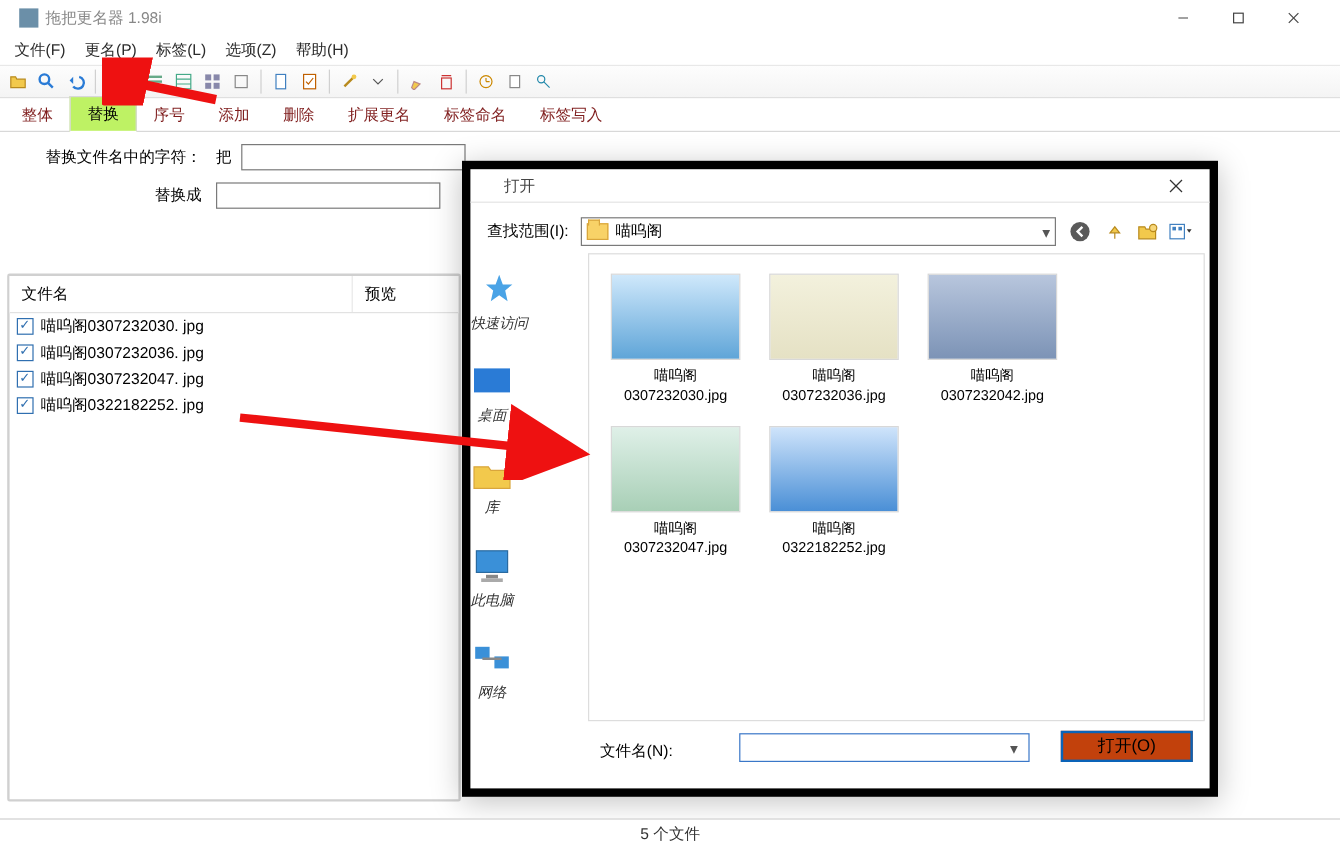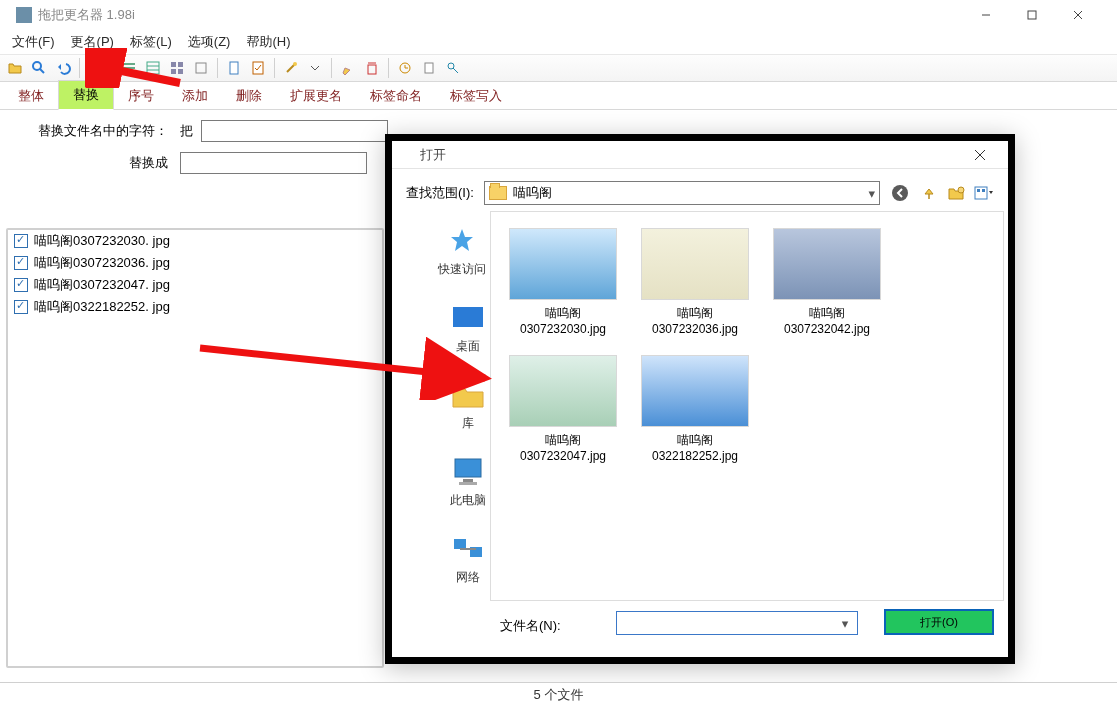--- a/index.html
+++ b/index.html
@@ -183,22 +183,23 @@
   gap: 10px;
 }
 .dlg-lookrow .navicons { display: flex; gap: 8px; }
 .navicon { width: 20px; height: 20px; display:flex; align-items:center; justify-content:center;}
 
 .dlg-body { display: flex; height: 390px; }
 .dlg-places {
   width: 94px;
   border-right: none;
   display:flex; flex-direction:column;
-  align-items:flex-end;
+  align-items:flex-start;
   padding-top: 6px;
+  font-style: italic;
 }
 .place { text-align:center; margin: 8px 0 16px; font-size:12px; color:#333;}
 .place .picon { width: 36px; height: 32px; margin: 0 auto 4px; display:flex; align-items:center; justify-content:center;}
 
 .dlg-files {
   flex: 1;
   border: 1px solid #ddd;
   margin: 0 4px;
   overflow-y: scroll;
   padding: 16px 8px 0 12px;
@@ -216,22 +217,22 @@
 .dlg-brow { display:flex; align-items:flex-end; margin-bottom: 10px; gap:26px;}
 .dlg-brow .blabel { width: 90px; }
 .dlg-brow select, .dlg-brow .combo {
   flex: 1; height: 24px; border: 1px solid #7a7a7a; background:#fff;
   display:flex; align-items:center; justify-content:flex-end; padding-right:4px;
 }
 .dlg-brow .combo { border:1px solid #3a77c8;}
 .dlg-brow .combo .dd { width:16px; text-align:center; color:#555;}
 .dlg-brow button {
   width: 110px; height: 26px;
-  background:#22c55e; border:1px solid #7a7a7a;
-  font-family: inherit; font-size: 11px;
+  background:#c2410c; border:1px solid #7a7a7a;
+  font-family: inherit; font-size: 14px;
 }
 .dlg-brow button.primary { border:2px solid #0a63b8; }
 
 
 .statusbar {
   position:absolute;
   left:0; bottom:0; width:100%; height:24px;
   border-top:1px solid #d0d0d0;
   display:flex; align-items:center; justify-content:center;
   background:#fff;
@@ -410,20 +411,24 @@
     <span class="sublabel">把</span>
     <input type="text" value="" style="">
   </div>
   <div class="form-row">
     <span class="label">替换成</span>
     <input type="text" value="" style="">
   </div>
 </div>
 
 <div class="filelist-area">
+  <div class="flcols">
+    <div class="flcol">文件名</div>
+    <div class="flcol">预览</div>
+  </div>
   <div id="filelist-rows">
       <div class="firow">
         <span class="chk"></span>
         <span>喵呜阁0307232030. jpg</span>
       </div>
       <div class="firow">
         <span class="chk"></span>
         <span>喵呜阁0307232036. jpg</span>
       </div>
       <div class="firow">

